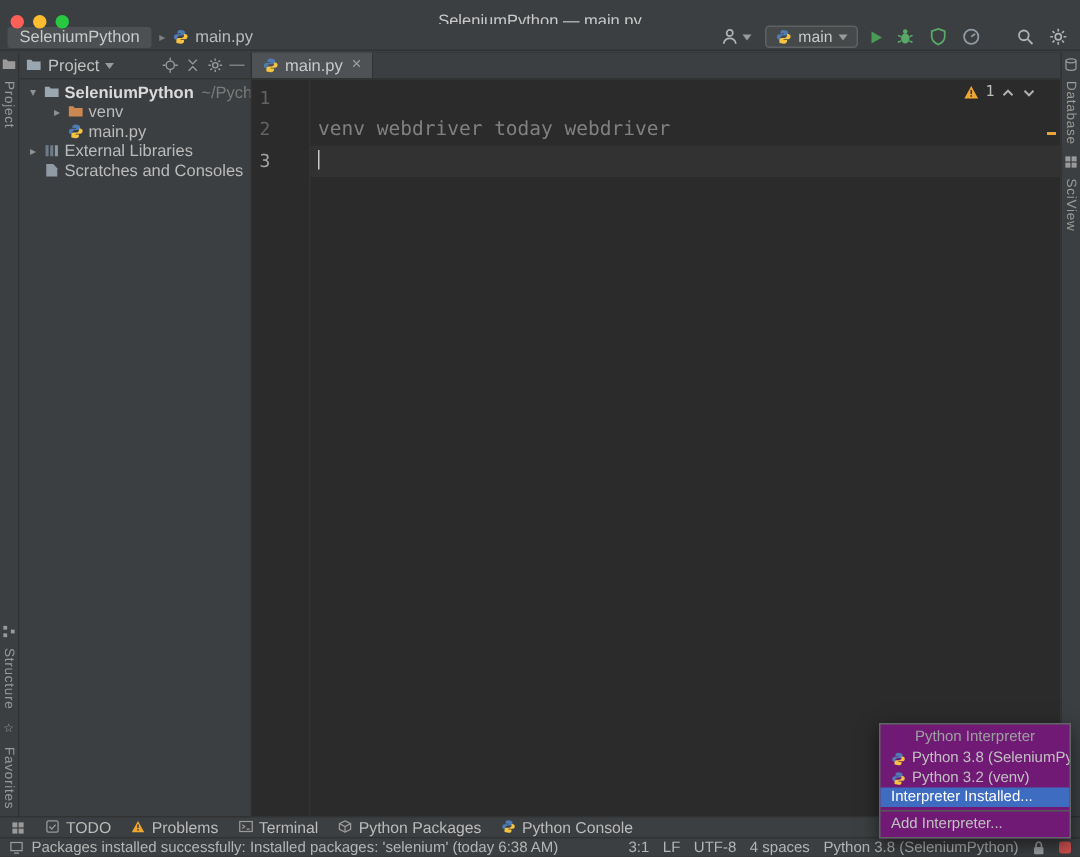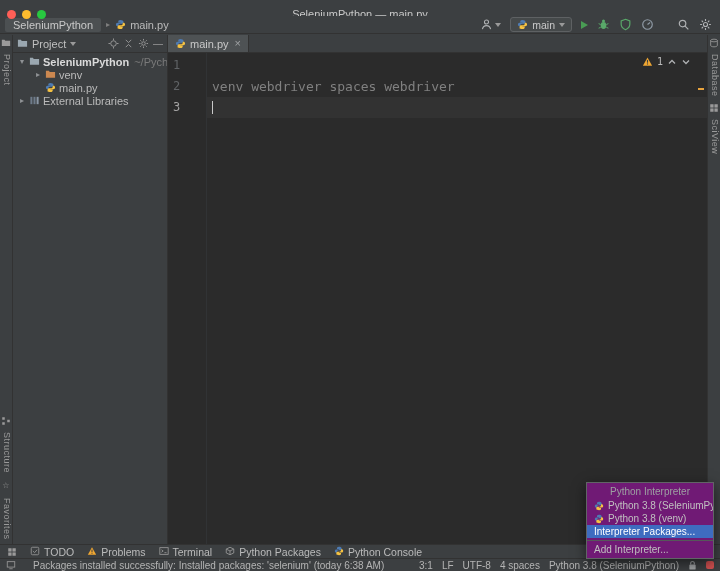--- a/index.html
+++ b/index.html
@@ -86,21 +86,21 @@
   
   .bottombar{position:absolute;left:0;right:0;bottom:13px;height:14px;background:#3c3f41;
     border-top:1px solid #323232;display:flex;align-items:center;gap:13px;padding:0 7px;
     font-size:10.5px;color:#bbb}
   .btab{display:flex;gap:4px}
 
   
   .statusbar{position:absolute;left:0;right:0;bottom:0;height:13px;background:#3c3f41;
     border-top:1px solid #323232;display:flex;align-items:center;justify-content:space-between;
     padding:0 6px;font-size:10px;color:#b4b4b4}
-  .sb-left{display:flex;gap:17px;white-space:nowrap;overflow:hidden}
+  .sb-left{display:flex;gap:5px;white-space:nowrap;overflow:hidden}
   .sb-right{display:flex;align-items:center;gap:9px;white-space:nowrap;flex:none}
   .sb-item{cursor:default}
   .event-dot{width:8px;height:8px;border-radius:2px;background:#d05050;display:inline-block}
   .ic-lock{width:9px;height:11px;color:#a0a3a5}
 
   
   .popup{position:absolute;right:6px;bottom:12px;width:128px;background:#701a75;
     border:1px solid #616466;box-shadow:0 4px 12px rgba(0,0,0,.55);z-index:20;
     font-size:10px;color:#c0c0c0;padding-bottom:2px}
   .popup-header{text-align:center;color:#9da0a2;padding:3px 0 2px;font-size:10px}
@@ -343,20 +343,27 @@
             </svg>
           <span class="tlabel">main.py</span>
         </div>
         <div class="trow">
           <span class="chev">▸</span>
           <svg class="ic ic11">
               <use href="#i-lib"></use>
             </svg>
           <span class="tlabel">External Libraries</span>
         </div>
+        <div class="trow">
+          <span class="chev"></span>
+          <svg class="ic ic11">
+              <use href="#i-scratch"></use>
+            </svg>
+          <span class="tlabel">Scratches and Consoles</span>
+        </div>
       </div>
     </div>
 
     <div class="editor-area">
       <div class="tabbar">
         <div class="tab">
           <svg class="ic ic11">
               <use href="#i-python"></use>
             </svg>
           <span>main.py</span>
@@ -364,21 +371,21 @@
         </div>
       </div>
       <div class="editor">
         <div class="gutter">
           <div class="ln">1</div>
           <div class="ln">2</div>
           <div class="ln current">3</div>
         </div>
         <div class="code">
           <div class="cline"></div>
-          <div class="cline"><span class="tok">venv </span><span class="tok">webdriver </span><span class="tok">spaces </span><span class="tok">webdriver</span></div>
+          <div class="cline"><span class="tok">venv </span><span class="tok">webdriver </span><span class="tok">today </span><span class="tok">webdriver</span></div>
           <div class="cline caret-line"><span class="caret"></span></div>
         </div>
         <div class="inspections">
           <svg class="ic ic11">
               <use href="#i-warn-tri"></use>
             </svg>
           <span class="warn-count">1</span>
           <svg class="ic ic10">
               <use href="#i-chev-up"></use>
             </svg>
@@ -463,24 +470,24 @@
     <div class="popup-item">
       <svg class="ic ic10">
           <use href="#i-python"></use>
         </svg>
       <span>Python 3.8 (SeleniumPython)</span>
     </div>
     <div class="popup-item">
       <svg class="ic ic10">
           <use href="#i-python"></use>
         </svg>
-      <span>Python 3.8 (venv)</span>
+      <span>Python 3.2 (venv)</span>
     </div>
     <div class="popup-item selected">
-      <span>Interpreter Packages...</span>
+      <span>Interpreter Installed...</span>
     </div>
     <div class="popup-sep"></div>
     <div class="popup-item">
       <span>Add Interpreter...</span>
     </div>
   </div>
 
 </div>
 
 </body></html>

